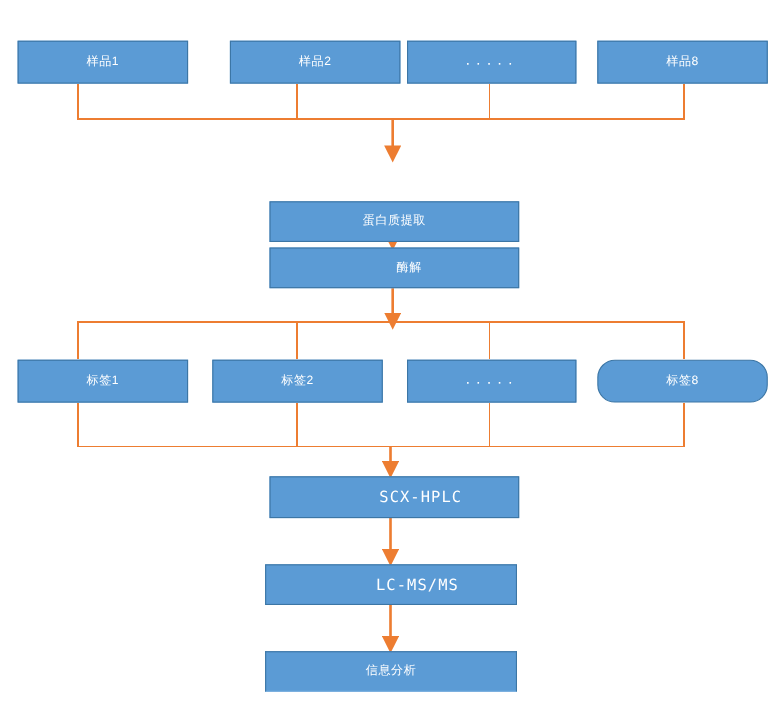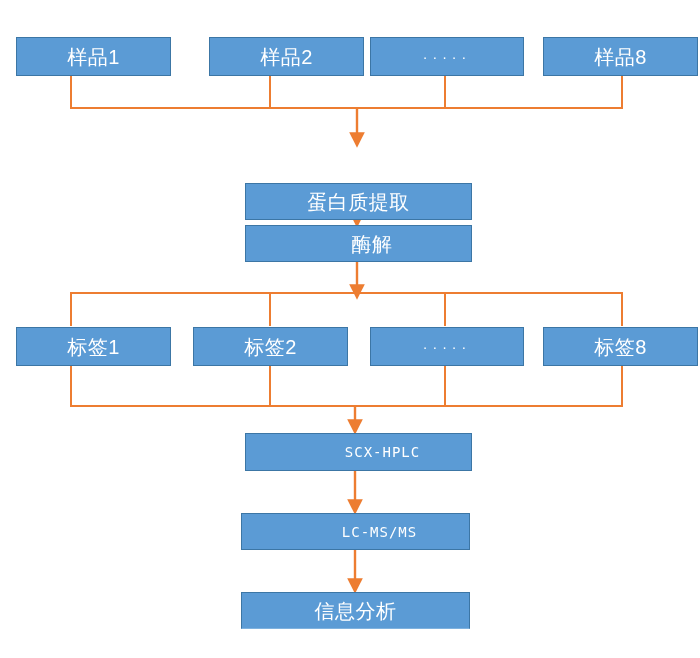--- a/index.html
+++ b/index.html
@@ -27,21 +27,21 @@
   }
   .node {
     position: absolute;
     box-sizing: border-box;
     background: #5B9BD5;
     border: 1px solid #3C76A5;
     color: #ffffff;
     display: flex;
     align-items: center;
     justify-content: center;
-    font-size: 20px;
+    font-size: 11px;
     line-height: 1;
     letter-spacing: 0.5px;
     white-space: nowrap;
     z-index: 2;
   }
   .node.mono {
     font-family: "DejaVu Sans Mono", "Liberation Mono", monospace;
     font-size: 14px;
     letter-spacing: 1px;
     padding-left: 48px;
@@ -119,21 +119,21 @@
 
   <div class="node" style="left:16px; top:327px; width:155px; height:39px;">
     <span>标签1</span>
   </div>
   <div class="node" style="left:193px; top:327px; width:155px; height:39px;">
     <span>标签2</span>
   </div>
   <div class="node dots" style="left:370px; top:327px; width:154px; height:39px;">
     <span>·····</span>
   </div>
-  <div class="node" style="left:543px; top:327px; width:155px; height:39px;">
+  <div class="node" style="left:543px; top:327px; width:155px; height:39px;border-radius:16px;">
     <span>标签8</span>
   </div>
 
   <div class="node mono" style="left:245px; top:433px; width:227px; height:38px;">
     <span>SCX-HPLC</span>
   </div>
 
   <div class="node mono" style="left:241px; top:513px; width:229px; height:37px;">
     <span>LC-MS/MS</span>
   </div>

